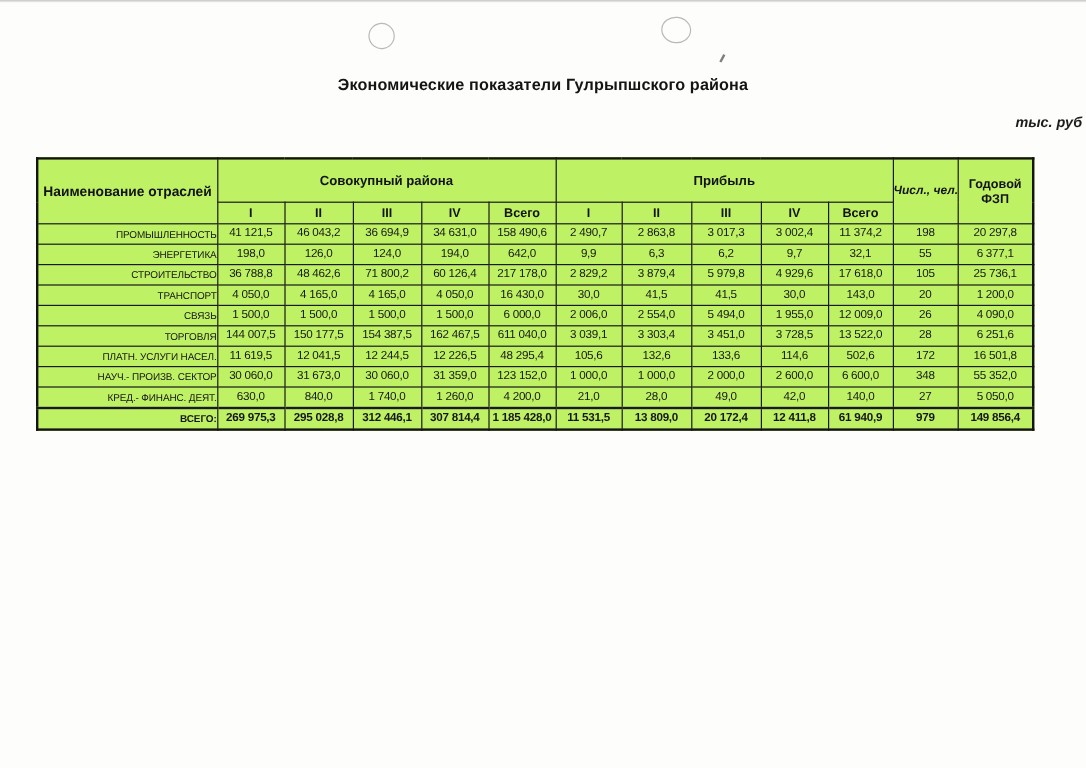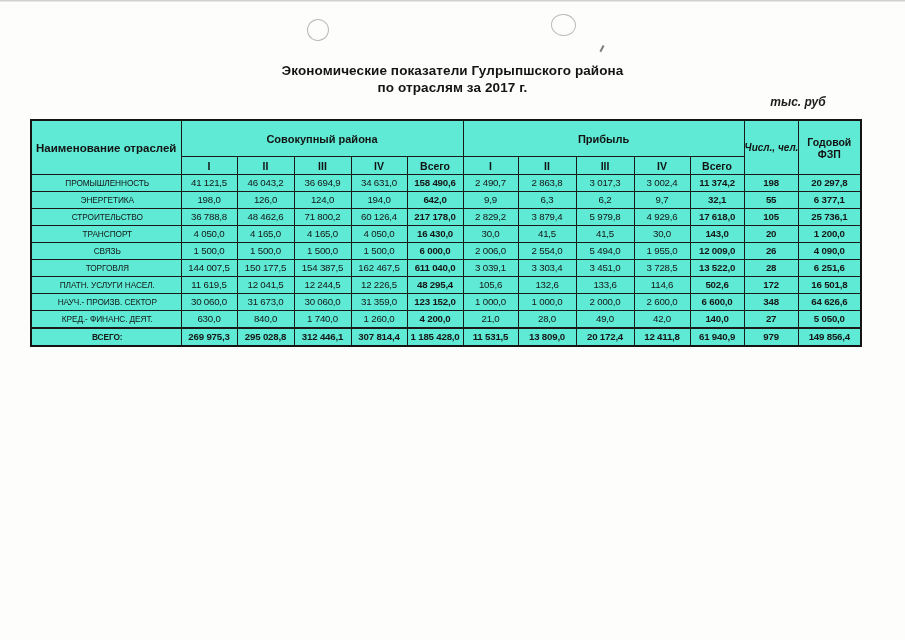--- a/index.html
+++ b/index.html
@@ -26,64 +26,63 @@
   .pencil-mark {
     position:absolute; left:601px; top:45px; width:1.6px; height:7px;
     background:#7e7e7b; transform:rotate(28deg);
   }
   .title {
     position:absolute; left:0; top:62px; width:905px;
     text-align:center; font-weight:bold; font-size:13.5px; line-height:17px;
     color:#141414; letter-spacing:0.1px;
   }
   .unit-label {
-    position:absolute; top:95px; left:768px; width:60px;
+    position:absolute; top:95px; left:844px; width:60px;
     text-align:center; font-style:italic; font-weight:600; font-size:12px;
     color:#1c1c1c;
   }
   table.econ {
-    position:absolute; left:30px; top:119px; width:830px;
+    position:absolute; left:30px; top:131px; width:830px;
     border-collapse:collapse; table-layout:fixed;
-    background:#5eead4;
+    background:#bef264;
     border:2.6px solid #141414;
   }
   .econ th, .econ td {
     border:1.5px solid #1a1a1a;
     padding:0; text-align:center; vertical-align:middle;
     overflow:hidden; white-space:nowrap;
   }
   .econ thead th { font-weight:bold; color:#131313; }
   .row-group th { height:35px; font-size:11px; }
   .row-quarters th { height:17px; font-size:10.5px; }
   th.name-h { font-size:11.5px; }
   th.headcount-h { font-size:10px;font-style:italic; }
   th.payroll-h { white-space:normal; font-size:10.5px; line-height:12px; }
   .econ tbody tr { height:16.4px; }
   .econ tbody td {
     font-size:9.7px; line-height:16px; letter-spacing:-0.2px; color:#161616;
   }
   .econ td.lbl {
-    text-align:center; padding-left:2px; font-size:8.3px; letter-spacing:-0.1px;
-  }
-  .econ td.tot { font-weight:bold; }
+    text-align:right; padding-left:2px; font-size:8.3px; letter-spacing:-0.1px;
+  }
+  .econ td.tot { font-weight:normal; }
   .econ tr.total td { font-weight:bold; border-top-width:2.4px;margin-left:16px; }
 </style>
 </head>
 <body>
 
 <div class="page">
 
   <div class="scan-edge"></div>
   <div class="hole hole-1"></div>
   <div class="hole hole-2"></div>
   <div class="pencil-mark"></div>
 
   <div class="title">
     <div>Экономические показатели Гулрыпшского района</div>
-    <div>по отраслям за 2017 г.</div>
   </div>
 
   <div class="unit-label">тыс. руб</div>
 
   <table class="econ">
     <colgroup>
       <col style="width:150px">
         <col style="width:56px">
         <col style="width:57px">
       <col style="width:57px">
@@ -230,21 +229,21 @@
           <td>31 673,0</td>
           <td>30 060,0</td>
           <td>31 359,0</td>
           <td class="tot">123 152,0</td>
           <td>1 000,0</td>
           <td>1 000,0</td>
           <td>2 000,0</td>
           <td>2 600,0</td>
           <td class="tot">6 600,0</td>
           <td class="tot">348</td>
-          <td class="tot">64 626,6</td>
+          <td class="tot">55 352,0</td>
         </tr>
         <tr>
           <td class="lbl">КРЕД.- ФИНАНС. ДЕЯТ.</td>
           <td>630,0</td>
           <td>840,0</td>
           <td>1 740,0</td>
           <td>1 260,0</td>
           <td class="tot">4 200,0</td>
           <td>21,0</td>
           <td>28,0</td>

